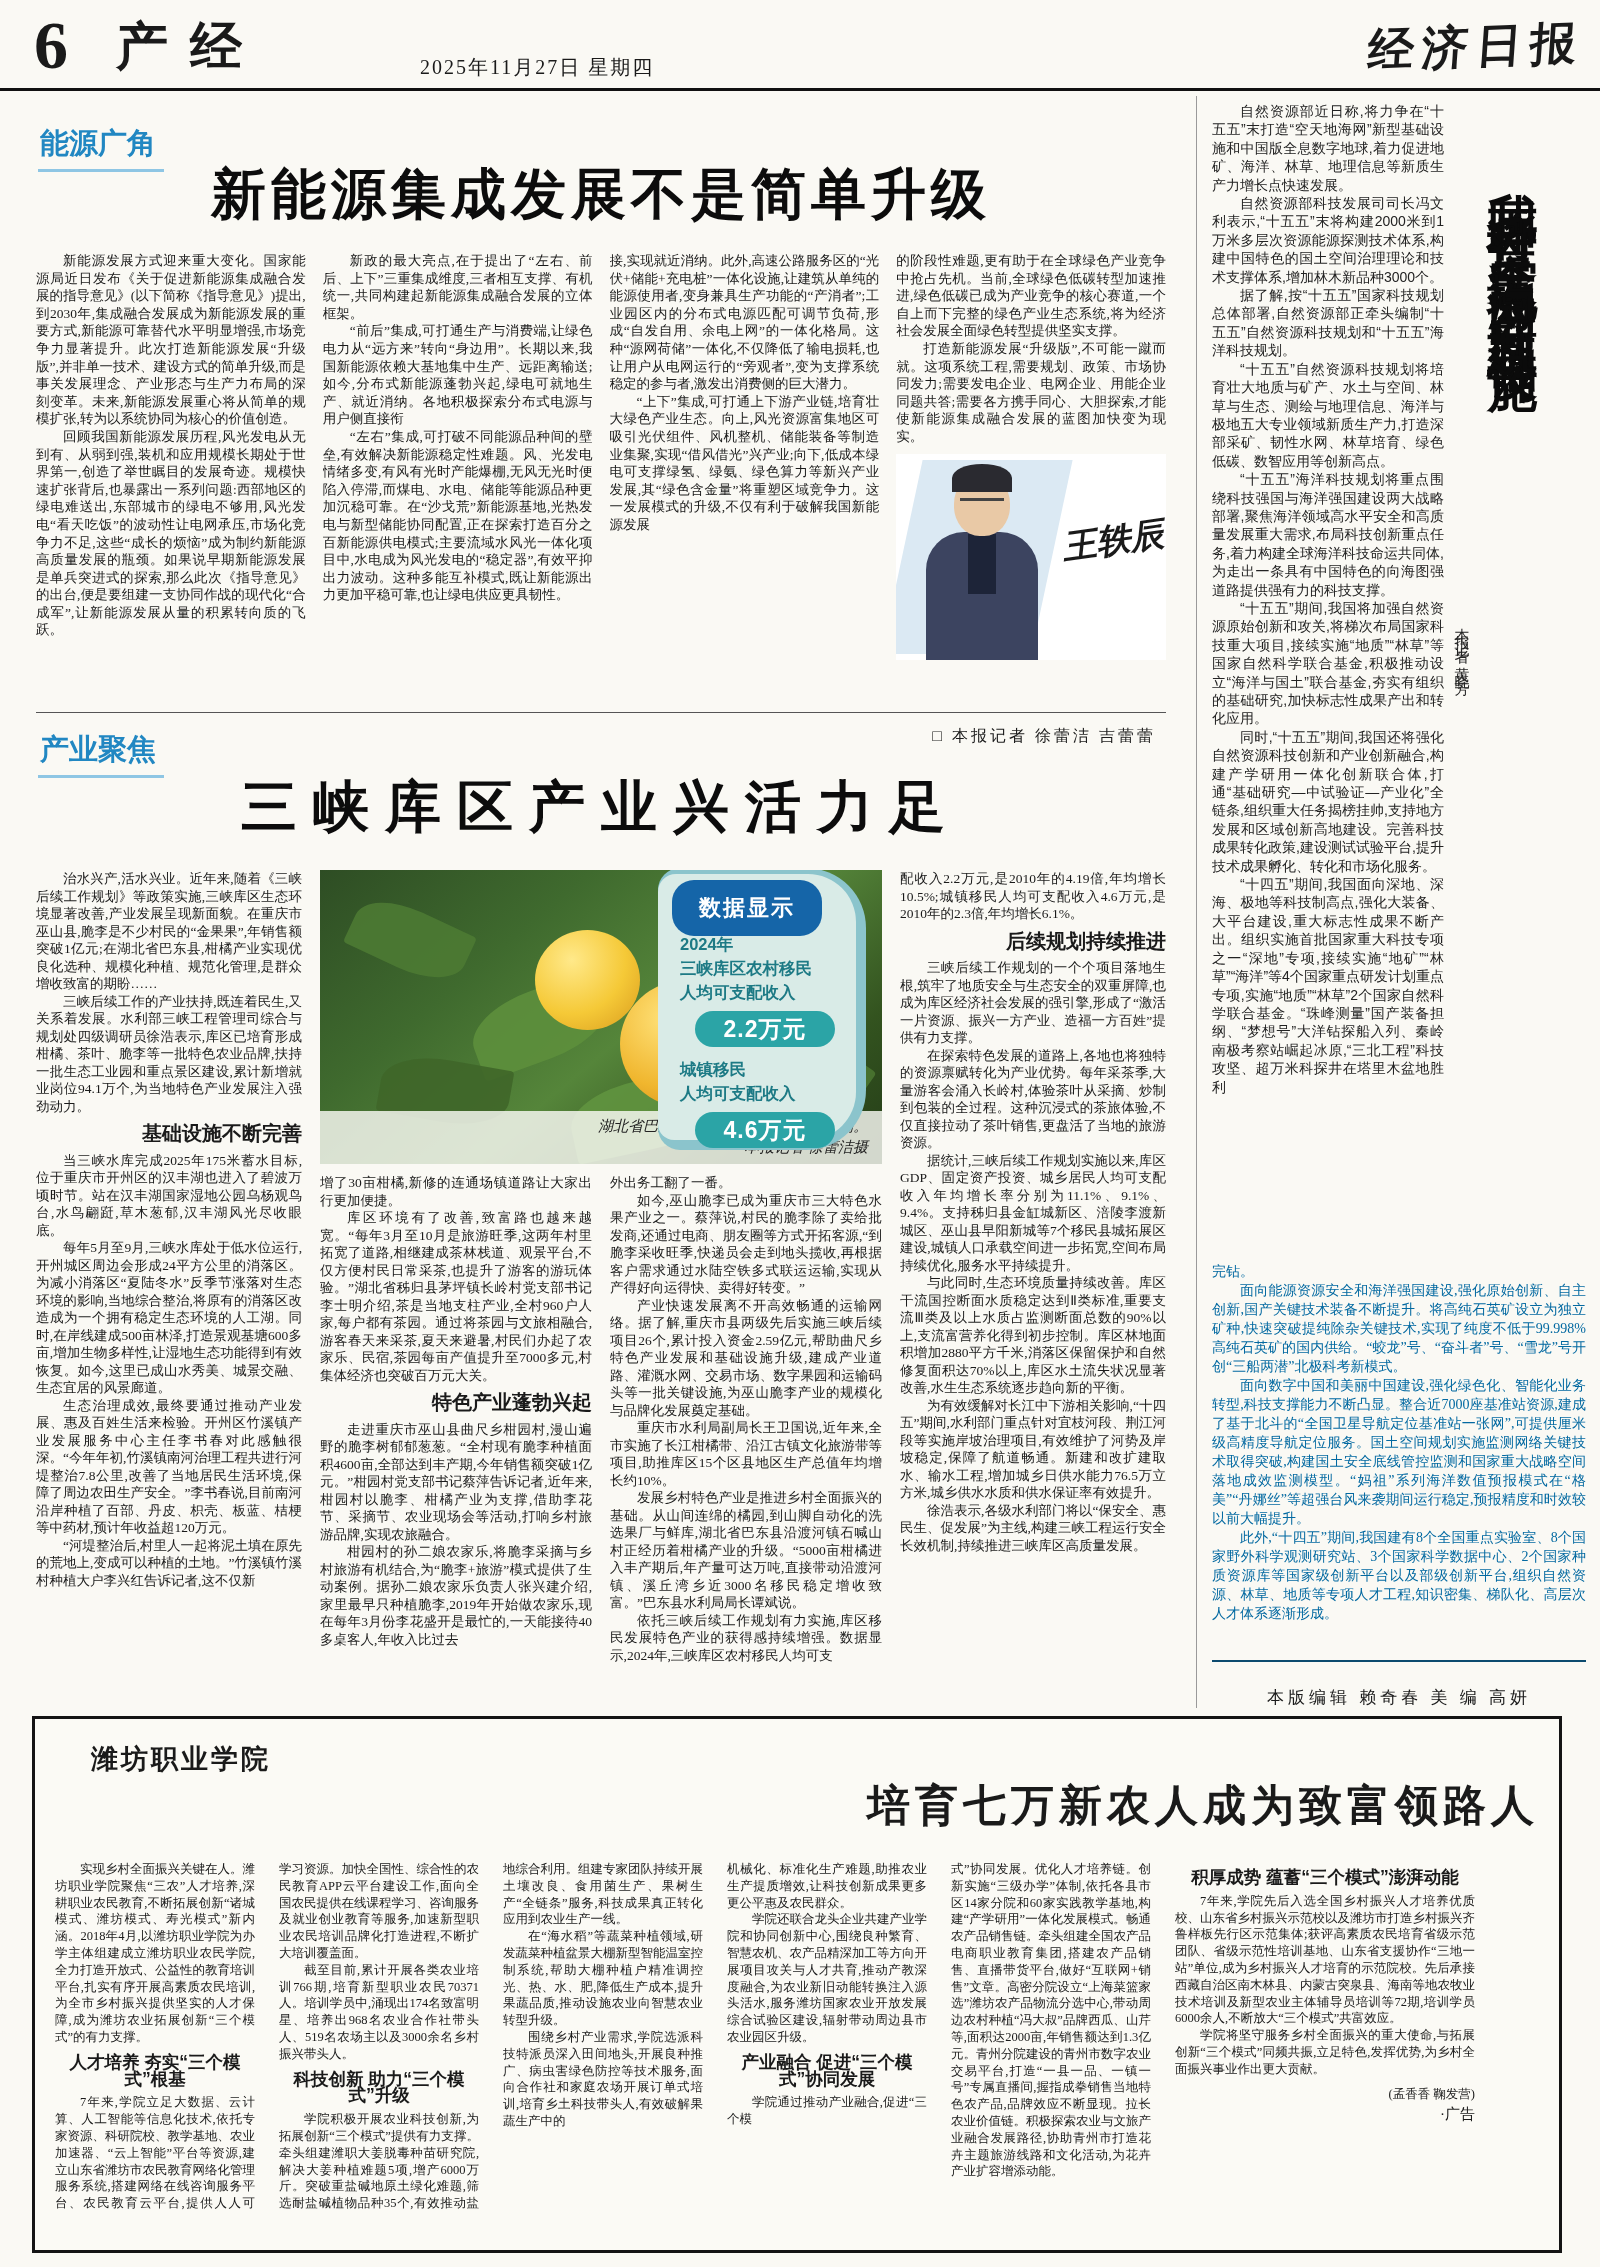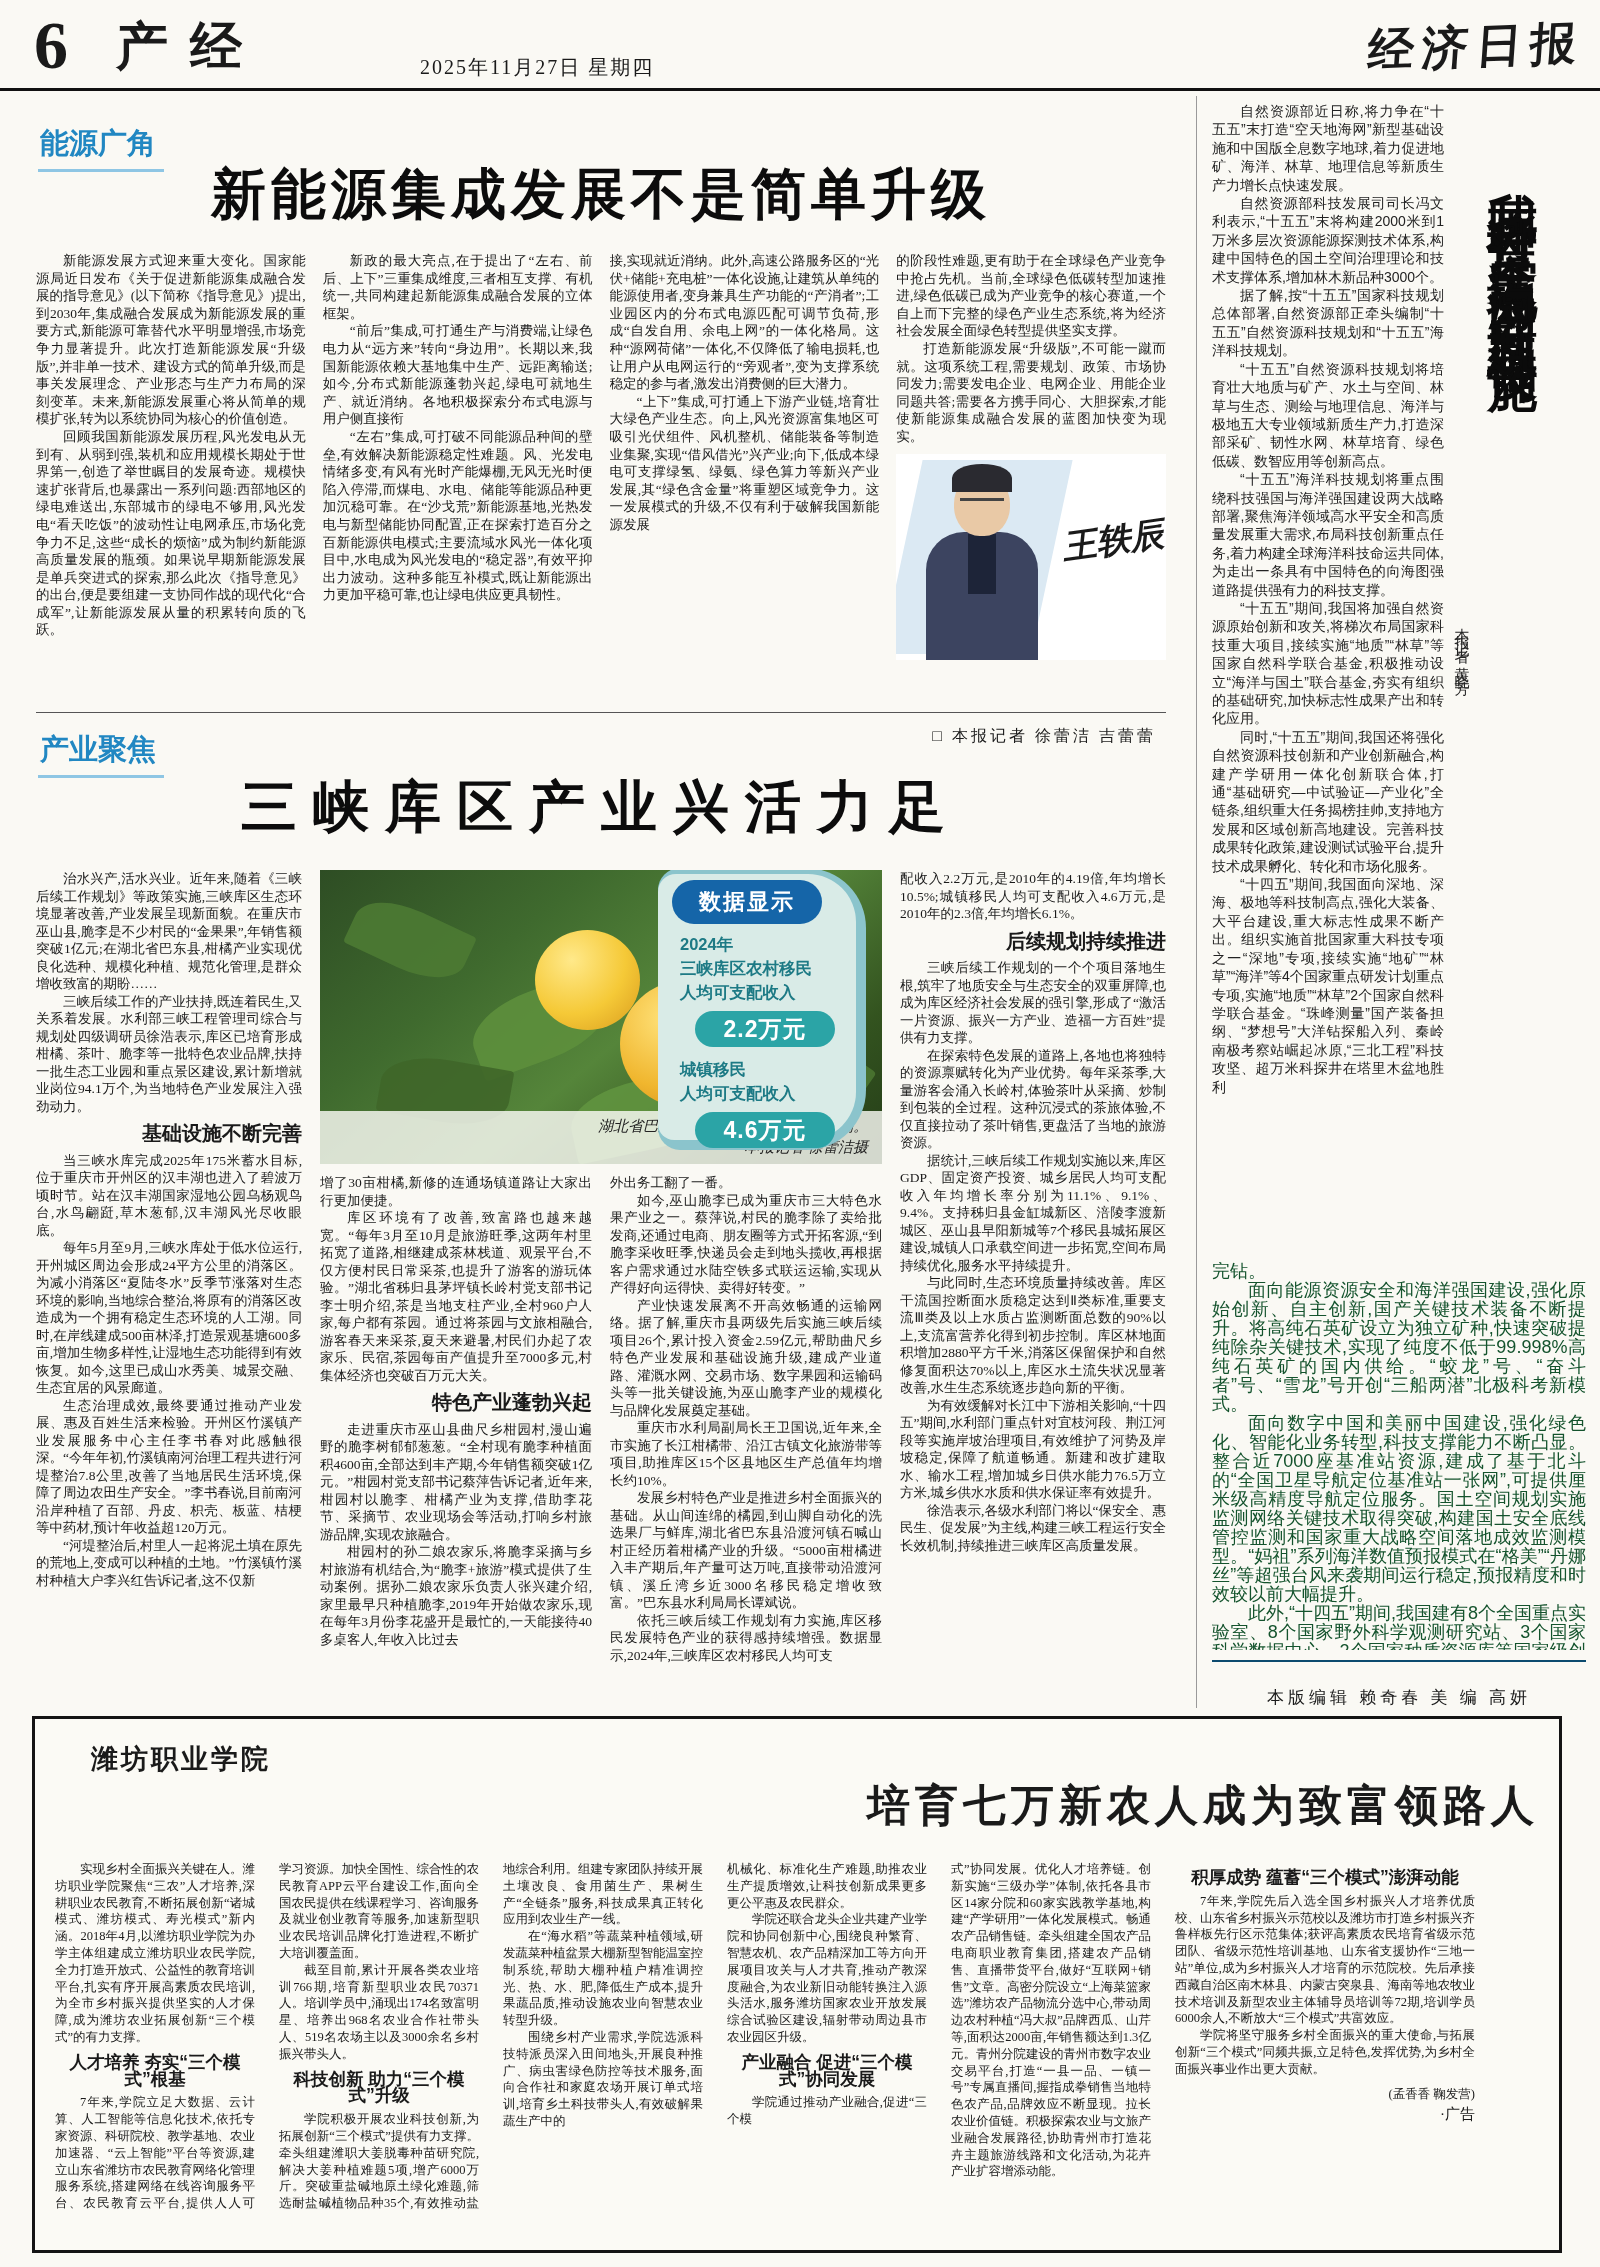--- a/index.html
+++ b/index.html
@@ -53,36 +53,36 @@
       background:linear-gradient(140deg,#2e4d24 0%,#3f6a2e 30%,#55853a 55%,#33531f 80%,#243d18 100%);}
   .leaf{position:absolute;border-radius:50% 4px 50% 4px;opacity:.9;}
   .orange{position:absolute;border-radius:50%;}
   .photo-caption{position:absolute;left:0;bottom:0;width:100%;box-sizing:border-box;background:rgba(250,250,245,.82);
       padding:5px 14px 6px 0;text-align:right;font-size:15px;line-height:21px;font-style:italic;color:#222;}
   
   .databox{position:absolute;left:338px;top:-2px;width:208px;height:282px;background:#8bc4cc;
            border-radius:22px 60px 60px 22px;}
   .databox .panel{position:absolute;left:0;top:6px;right:10px;bottom:10px;background:#d9ebe7;
                   border-radius:18px 48px 48px 16px;}
-  .db-title{position:absolute;left:14px;top:12px;width:150px;height:44px;background:#1565a8;border-radius:22px;
+  .db-title{position:absolute;left:14px;top:12px;width:150px;height:56px;background:#1565a8;border-radius:22px;
             color:#fff;font-family:"Liberation Sans",sans-serif;font-size:22px;font-weight:bold;
             display:flex;align-items:center;justify-content:center;letter-spacing:2px;}
   .db-lines{position:absolute;left:22px;top:64px;width:170px;font-family:"Liberation Sans",sans-serif;
             font-size:16.5px;line-height:24px;font-weight:bold;color:#1d7a85;}
   .db-pill{width:140px;height:36px;margin:7px auto 10px auto;background:#2ba4a6;border-radius:20px;color:#fff;
            font-size:23px;font-weight:bold;display:flex;align-items:center;justify-content:center;letter-spacing:1px;}
   
   .v-divider{position:absolute;left:1196px;top:96px;width:1px;height:1612px;background:#9a9a9a;}
   .r-narrow{position:absolute;left:1212px;top:102px;width:232px;height:1150px;overflow:hidden;
             font-family:"Liberation Sans",sans-serif;font-size:14px;line-height:18.4px;color:#222;}
   .r-byline-v{position:absolute;left:1452px;top:616px;writing-mode:vertical-rl;font-size:15px;letter-spacing:7px;color:#222;}
   .r-headline-v{position:absolute;left:1480px;top:152px;height:1110px;writing-mode:vertical-rl;
                 font-size:50px;font-weight:800;letter-spacing:10px;color:#0b0b0b;font-family:"Liberation Serif",serif;}
   .r-wide{position:absolute;left:1212px;top:1262px;width:374px;height:388px;overflow:hidden;
-          font-family:Liberation Sans, sans-serif;font-size:18px;line-height:19px;color:#14532d;}
+          font-family:Liberation Serif, serif;font-size:14px;line-height:19px;color:#0369a1;}
   .r-footer{position:absolute;left:1212px;top:1660px;width:374px;border-top:2px solid #0c4a6e;padding-top:24px;
             text-align:center;font-size:17px;letter-spacing:4px;}
   
   .adbox{position:absolute;left:32px;top:1716px;width:1530px;height:537px;border:3px solid #141414;
          background:#fbfaf5;box-sizing:border-box;padding:10px 20px;}
   .ad-org{margin:12px 0 0 36px;font-family:"Liberation Sans",sans-serif;font-size:27px;font-weight:bold;letter-spacing:3px;}
   .ad-headline{text-align:right;font-family:"Liberation Sans",sans-serif;
                font-size:43px;font-weight:700;letter-spacing:5px;}
   .ad-cols{display:flex;gap:24px;margin-top:26px;height:352px;overflow:hidden;font-size:12.5px;line-height:16.8px;}
   .ad-cols .c{flex:0 0 200px;overflow:hidden;}

